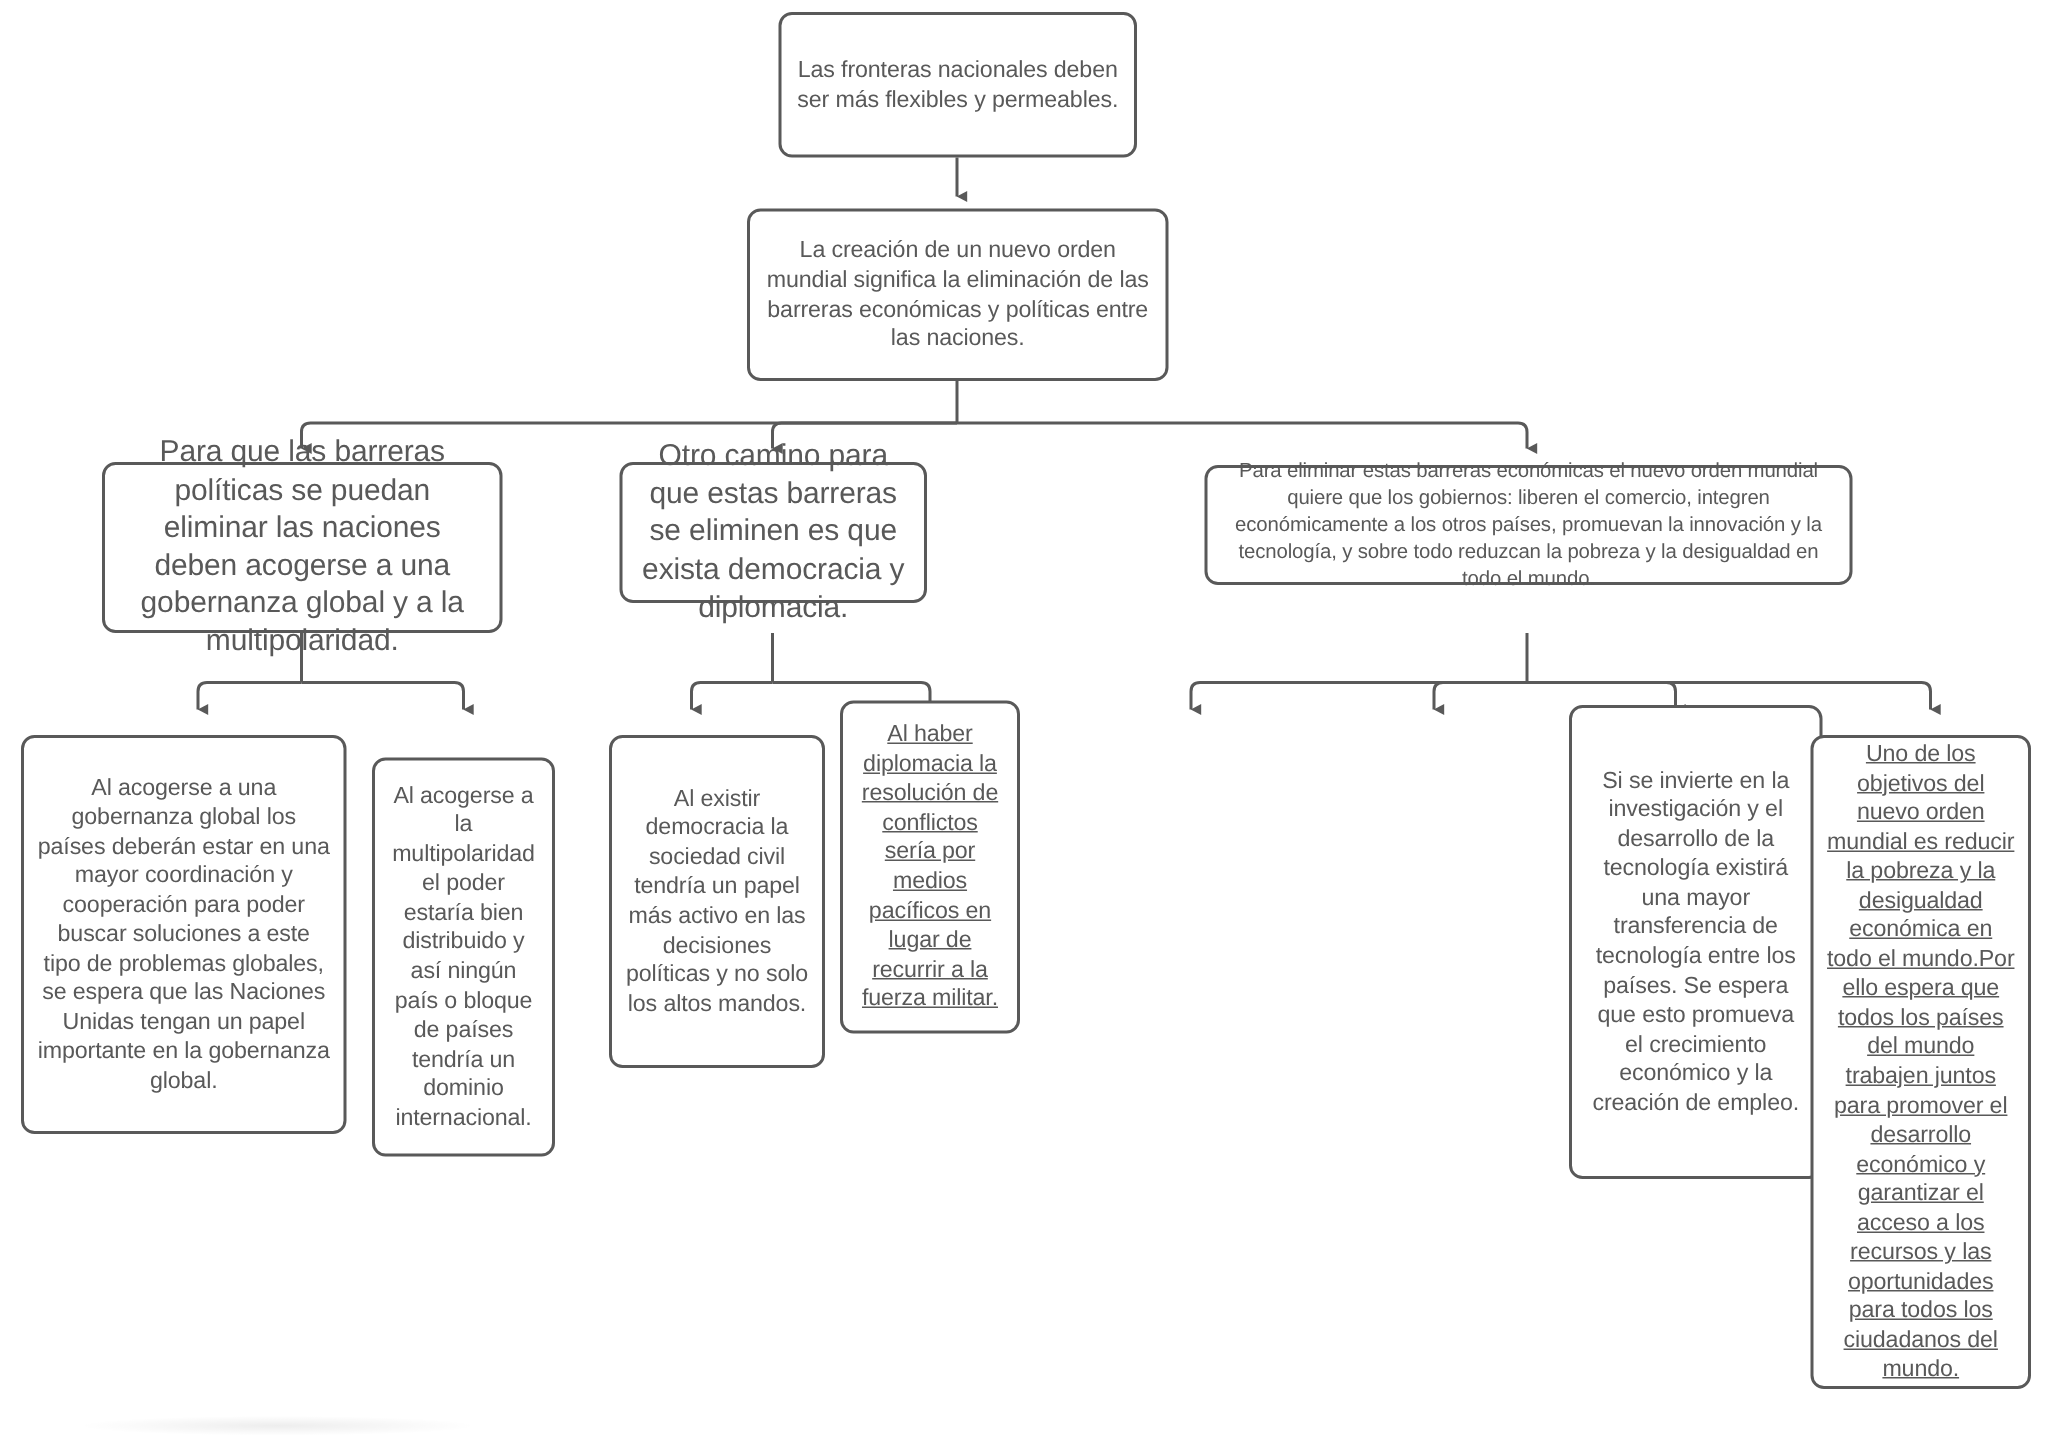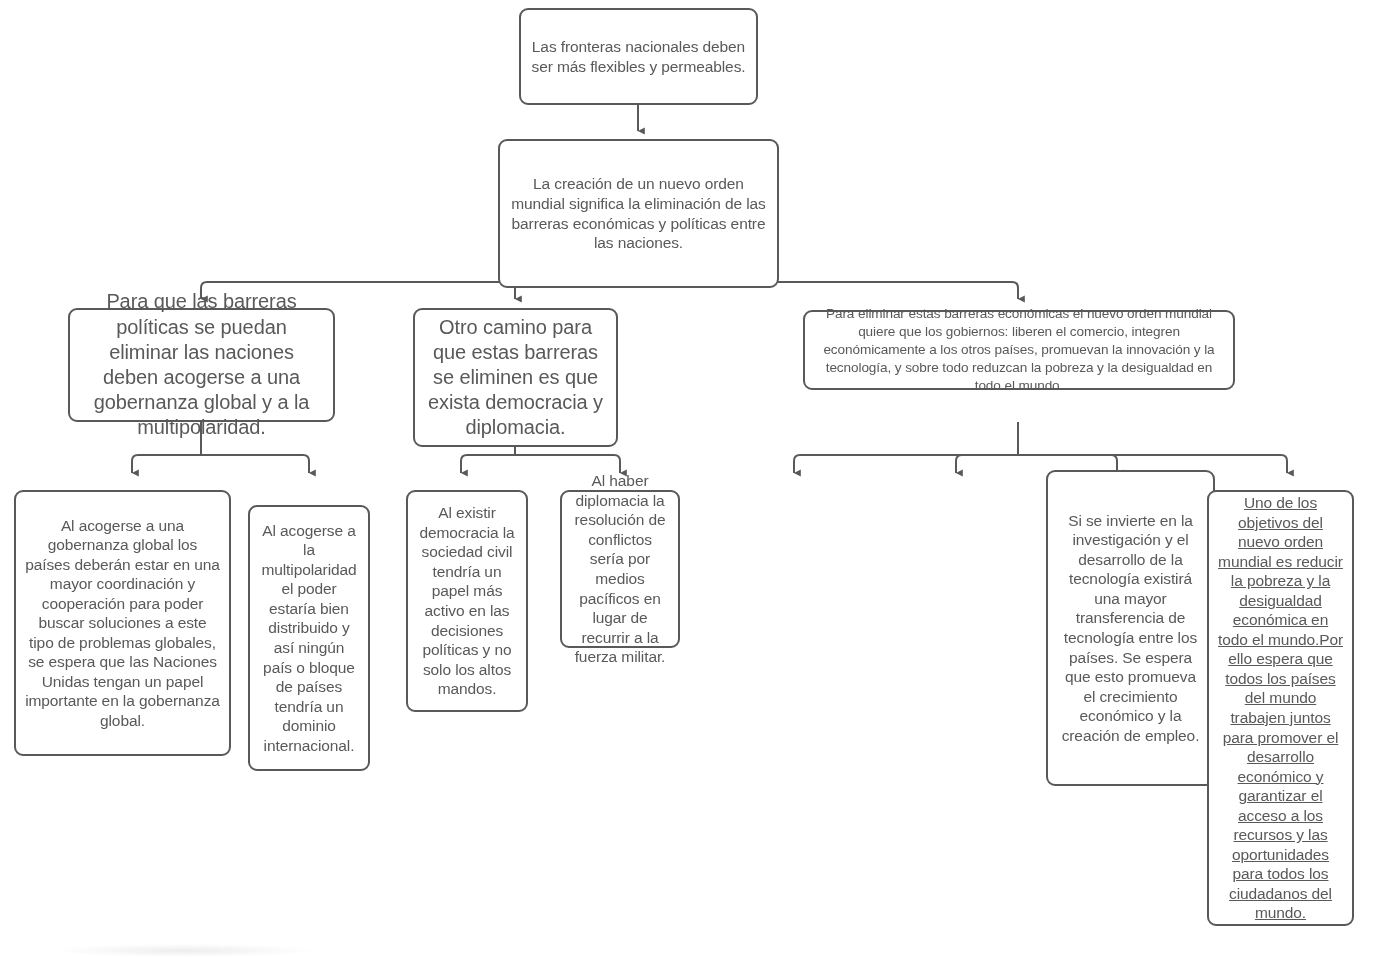--- a/index.html
+++ b/index.html
@@ -90,49 +90,49 @@
     <path d="M1018,455 L800,455 Q794,455 794,461 L794,473" fill="none" stroke="#595959" stroke-width="2" marker-end="url(#arrowhead)"></path>
     <path d="M1018,455 L962,455 Q956,455 956,461 L956,473" fill="none" stroke="#595959" stroke-width="2" marker-end="url(#arrowhead)"></path>
     <path d="M1018,455 L1111,455 Q1117,455 1117,461 L1117,473" fill="none" stroke="#595959" stroke-width="2" marker-end="url(#arrowhead)"></path>
     <path d="M1018,455 L1281,455 Q1287,455 1287,461 L1287,473" fill="none" stroke="#595959" stroke-width="2" marker-end="url(#arrowhead)"></path>
   </svg>
 
   <div class="node lvl1" style="left:519px; top:8px; width:239px; height:97px;">
     <span>Las fronteras nacionales deben ser más flexibles y permeables.</span>
   </div>
 
-  <div class="node lvl1" style="left:498px; top:139px; width:281px; height:149px;">
+  <div class="node lvl1" style="left:498px; top:139px; width:281px; height:115px;">
     <span>La creación de un nuevo orden mundial significa la eliminación de las barreras económicas y políticas entre las naciones.</span>
   </div>
 
   <div class="node lvl2" style="left:68px; top:308px; width:267px; height:114px;">
     <span>Para que las barreras políticas se puedan eliminar las naciones deben acogerse a una gobernanza global y a la multipolaridad.</span>
   </div>
 
-  <div class="node lvl2" style="left:413px; top:308px; width:205px; height:139px;">
+  <div class="node lvl2" style="left:413px; top:308px; width:205px; height:94px;">
     <span>Otro camino para que estas barreras se eliminen es que exista democracia y diplomacia.</span>
   </div>
 
   <div class="node lvl2 wide" style="left:803px; top:310px; width:432px; height:80px;">
     <span>Para eliminar estas barreras económicas el nuevo orden mundial quiere que los gobiernos: liberen el comercio, integren económicamente a los otros países, promuevan la innovación y la tecnología, y sobre todo reduzcan la pobreza y la desigualdad en todo el mundo.</span>
   </div>
 
   <div class="node lvl3" style="left:14px; top:490px; width:217px; height:266px;">
     <span>Al acogerse a una gobernanza global los países deberán estar en una mayor coordinación y cooperación para poder buscar soluciones a este tipo de problemas globales, se espera que las Naciones Unidas tengan un papel importante en la gobernanza global.</span>
   </div>
 
   <div class="node lvl3" style="left:248px; top:490px; width:122px; height:266px;margin-top:15px;">
     <span>Al acogerse a la multipolaridad el poder estaría bien distribuido y así ningún país o bloque de países tendría un dominio internacional.</span>
   </div>
 
-  <div class="node lvl3" style="left:406px; top:490px; width:122px; height:222px;">
+  <div class="node lvl3" style="left:406px; top:490px; width:144px; height:222px;">
     <span>Al existir democracia la sociedad civil tendría un papel más activo en las decisiones políticas y no solo los altos mandos.</span>
   </div>
 
-  <div class="node lvl3" style="left:560px; top:490px; width:120px; height:158px;">
+  <div class="node lvl3" style="left:560px; top:467px; width:120px; height:222px;text-decoration:underline;">
     <span>Al haber diplomacia la resolución de conflictos sería por medios pacíficos en lugar de recurrir a la fuerza militar.</span>
   </div>
 
 
 
   <div class="node lvl3" style="left:1046px; top:470px; width:169px; height:316px;">
     <span>Si se invierte en la investigación y el desarrollo de la tecnología existirá una mayor transferencia de tecnología entre los países. Se espera que esto promueva el crecimiento económico y la creación de empleo.</span>
   </div>
 
   <div class="node lvl3" style="left:1207px; top:490px; width:147px; height:436px;text-decoration:underline;">

